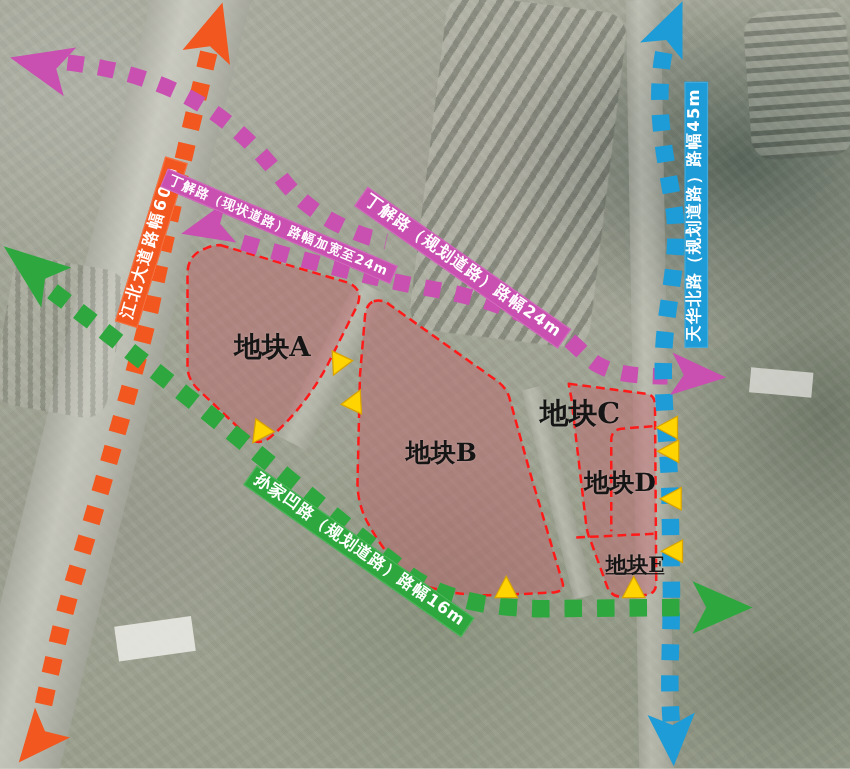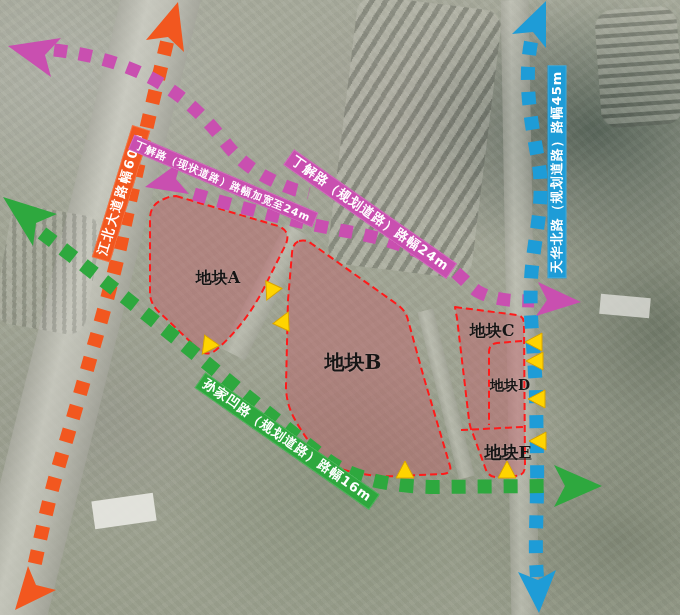--- a/index.html
+++ b/index.html
@@ -85,19 +85,19 @@
     <polygon class="tri" points="0,-10 9,7 -9,7" transform="translate(538,399) rotate(-90)" fill="#ffd400"></polygon>
     <polygon class="tri" points="0,-10 9,7 -9,7" transform="translate(539,441) rotate(-90)" fill="#ffd400"></polygon>
   </svg>
 
   <div class="road-label" style="left: 121px; top: 194px; font-size: 13px; letter-spacing: 2px; transform: translate(-50%, -50%) rotate(-73deg); background-color: rgb(242, 87, 31);">江北大道路幅60m</div>
   <div class="road-label" style="left: 223px; top: 181px; font-size: 10.5px; transform: translate(-50%, -50%) rotate(23deg); background-color: rgb(201, 79, 176);">丁解路（现状道路）路幅加宽至24m</div>
   <div class="road-label" style="left: 370px; top: 214px; font-size: 13px; transform: translate(-50%, -50%) rotate(35deg); background-color: rgb(201, 79, 176);">丁解路（规划道路）路幅24m</div>
   <div class="road-label" style="left: 557px; top: 172px; font-size: 13px; transform: translate(-50%, -50%) rotate(-90deg); background-color: rgb(30, 156, 215);">天华北路（规划道路）路幅45m</div>
   <div class="road-label" style="left: 287px; top: 441px; font-size: 13px; transform: translate(-50%, -50%) rotate(35deg); background-color: rgb(46, 168, 62);">孙家凹路（规划道路）路幅16m</div>
 
-  <div class="parcel-label" style="left:218px;top:278px;font-size:16px;">地块A</div>
+  <div class="parcel-label" style="left:218px;top:278px;font-size:22px;">地块A</div>
   <div class="parcel-label" style="left:353px;top:362px;font-size:20px;">地块B</div>
-  <div class="parcel-label" style="left:492px;top:331px;font-size:16px;">地块C</div>
-  <div class="parcel-label" style="left:510px;top:386px;font-size:14px;">地块D</div>
+  <div class="parcel-label" style="left:464px;top:331px;font-size:23px;">地块C</div>
+  <div class="parcel-label" style="left:496px;top:386px;font-size:20px;">地块D</div>
   <div class="parcel-label" style="left:508px;top:452px;font-size:17px;text-decoration:underline;">地块E</div>
 
 </div>
 
 </body></html>

